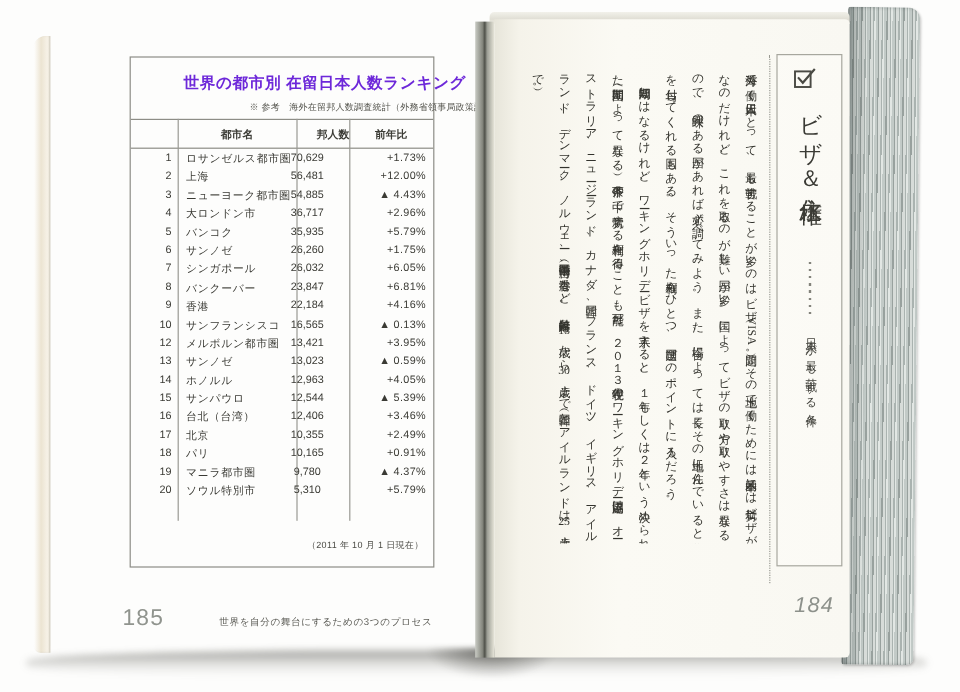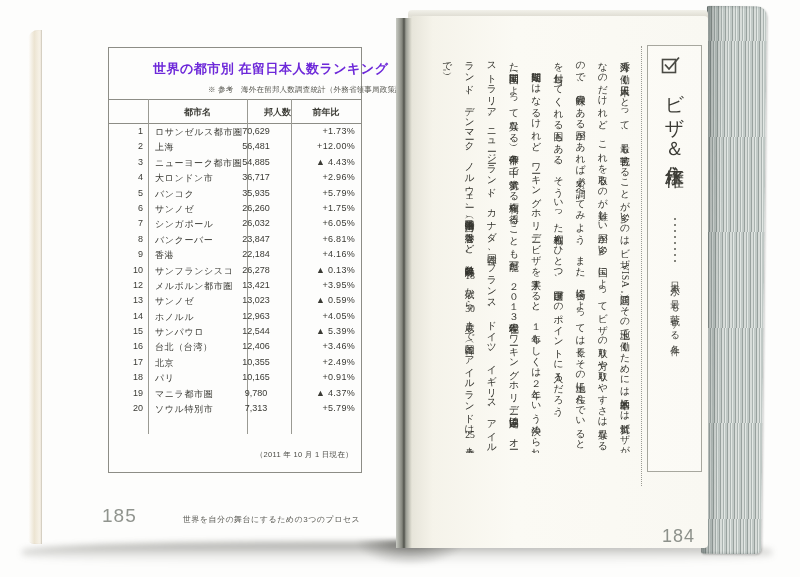--- a/index.html
+++ b/index.html
@@ -113,21 +113,21 @@
   .sec-dots{
     position:absolute;top:172px;left:50%;transform:translateX(-50%);
     width:2px;height:44px;
     background:repeating-linear-gradient(180deg,#83837b 0 2px, transparent 2px 6px);
   }
   .sec-subtitle{
     position:absolute;top:228px;left:50%;transform:translateX(-50%);
     writing-mode:vertical-rl;font-size:9.5px;letter-spacing:2px;
     color:#45453f;white-space:nowrap;
   }
-  .footer-right{position:absolute;right:13px;top:510px;font-size:18px;color:#8d918b;letter-spacing:1px;}
+  .footer-right{position:absolute;right:13px;top:478px;font-size:18px;color:#8d918b;letter-spacing:1px;font-style:italic;}
 </style>
 </head>
 <body>
 
 <div class="scene">
   <div class="book-shadow"></div>
   <div class="gutter-shadow"></div>
 
   <div class="left-edge"></div>
   <div class="page-stack-right"></div>
@@ -201,21 +201,21 @@
           </div>
           <div class="tb-row">
             <span class="c-rank">9</span>
             <span class="c-city">香港</span>
             <span class="c-pop">22,184</span>
             <span class="c-yoy">+4.16%</span>
           </div>
           <div class="tb-row">
             <span class="c-rank">10</span>
             <span class="c-city">サンフランシスコ</span>
-            <span class="c-pop">26,278</span>
+            <span class="c-pop">16,565</span>
             <span class="c-yoy">▲ 0.13%</span>
           </div>
           <div class="tb-row">
             <span class="c-rank">12</span>
             <span class="c-city">メルボルン都市圏</span>
             <span class="c-pop">13,421</span>
             <span class="c-yoy">+3.95%</span>
           </div>
           <div class="tb-row">
             <span class="c-rank">13</span>
@@ -255,21 +255,21 @@
           </div>
           <div class="tb-row">
             <span class="c-rank">19</span>
             <span class="c-city">マニラ都市圏</span>
             <span class="c-pop">9,780</span>
             <span class="c-yoy">▲ 4.37%</span>
           </div>
           <div class="tb-row">
             <span class="c-rank">20</span>
             <span class="c-city">ソウル特別市</span>
-            <span class="c-pop">7,313</span>
+            <span class="c-pop">5,310</span>
             <span class="c-yoy">+5.79%</span>
           </div>
         </div>
 
       <div class="tb-note">（2011 年 10 月 1 日現在）</div>
     </div>
 
     <div class="footer-left">
       <span class="pageno">185</span>
       <span class="chapter">世界を自分の舞台にするための3つのプロセス</span>

